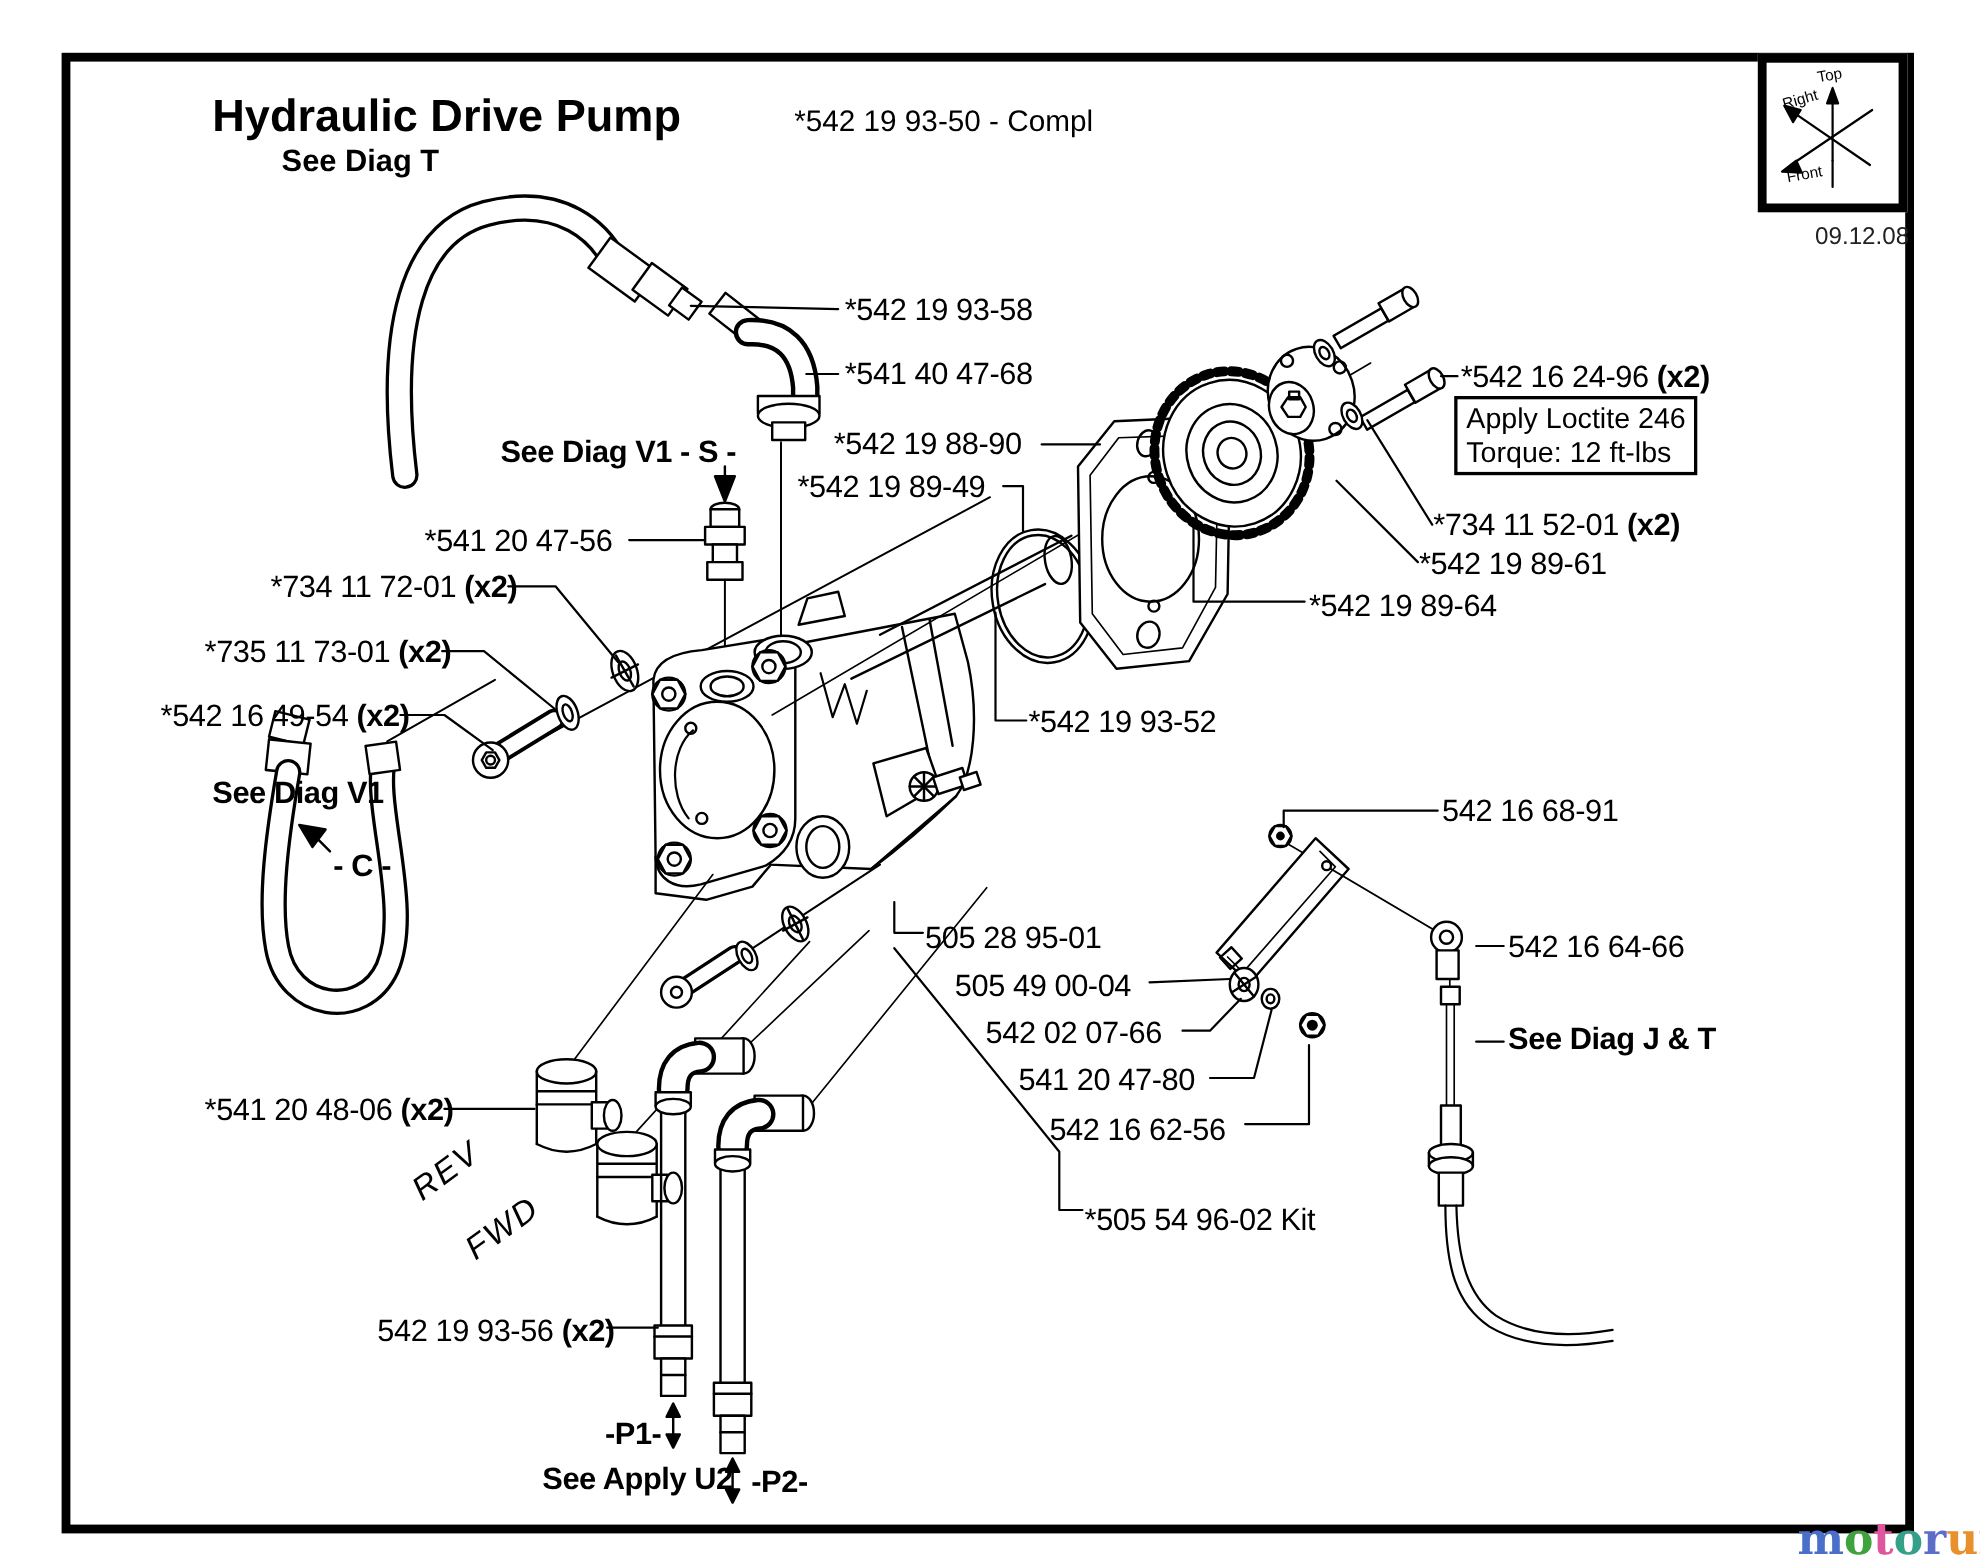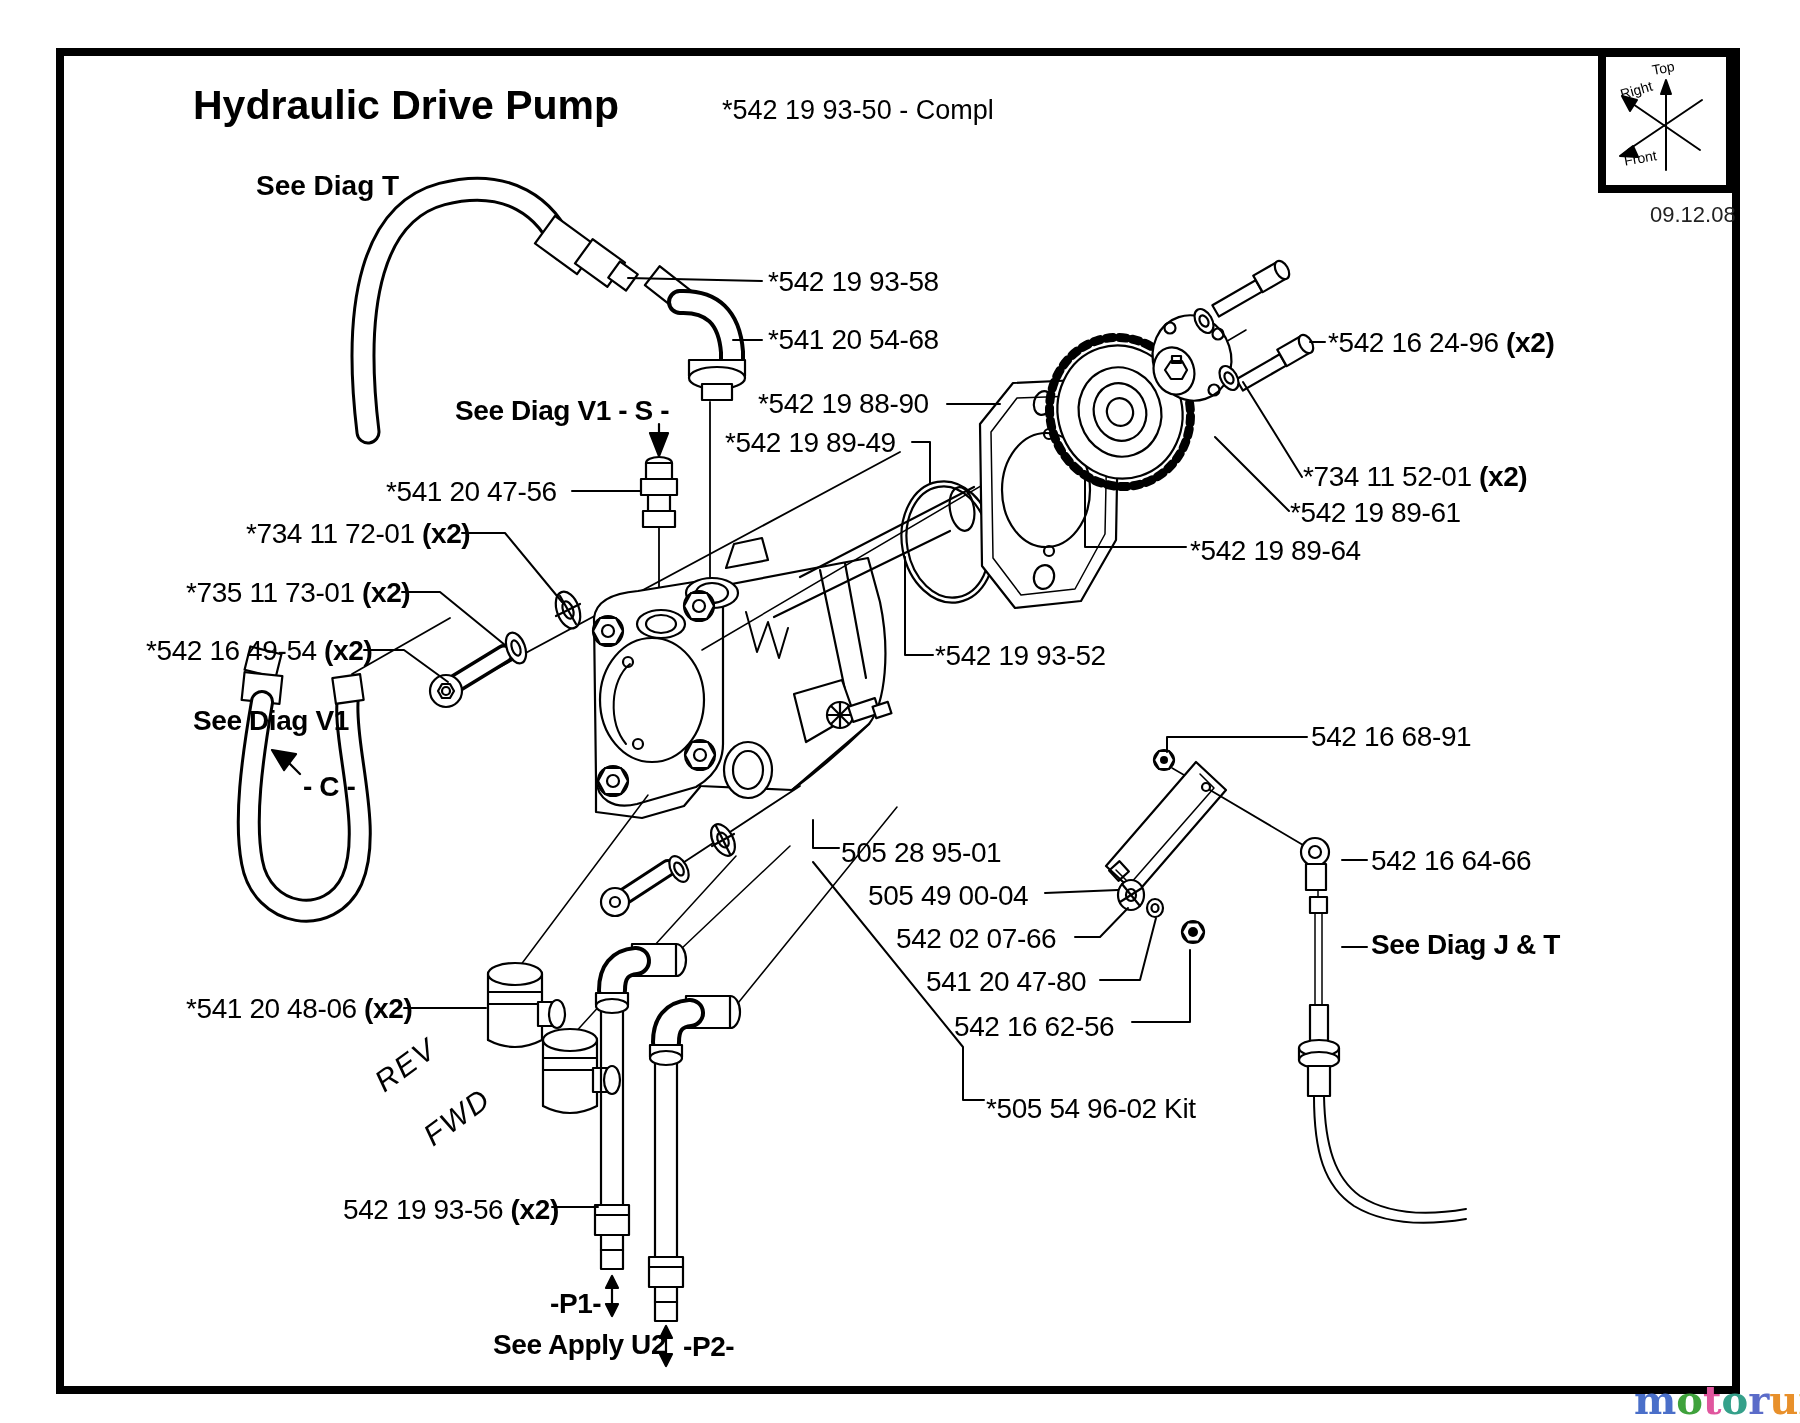--- a/index.html
+++ b/index.html
@@ -3,21 +3,21 @@
 <meta charset="utf-8">
 <style>
   html,body{margin:0;padding:0;background:#e8e8e8;}
   #page{position:relative;width:1800px;height:1423px;background:#ffffff;overflow:hidden;
         font-family:"Liberation Sans",sans-serif;color:#000;}
   #frame{position:absolute;left:56px;top:48px;width:1668px;height:1330px;border:8px solid #000;}
   #compassBox{position:absolute;left:1598px;top:49px;width:120px;height:128px;border:8px solid #000;background:#fff;}
   .hdr{position:absolute;white-space:nowrap;}
   #u1{left:84px;top:56px;font-size:100px;font-weight:bold;letter-spacing:-4px;}
   #title{left:193px;top:82px;font-size:41px;font-weight:bold;}
-  #subtitle{left:256px;top:130px;font-size:28px;font-weight:bold;margin-top:40px;}
+  #subtitle{left:256px;top:130px;font-size:28px;font-weight:bold;}
   #compl{left:722px;top:95px;font-size:27px;}
   #date{left:1626px;top:202px;font-size:22px;color:#222;margin-left:24px;}
   .pl{position:absolute;font-size:28px;letter-spacing:-0.4px;white-space:nowrap;z-index:3;text-align:right;}
   .pl b{font-weight:bold;}
   .bd{position:absolute;font-size:28px;font-weight:bold;letter-spacing:-0.4px;white-space:nowrap;z-index:3;}
   .dir{position:absolute;font-size:30px;font-style:italic;letter-spacing:2px;z-index:3;transform:rotate(-36deg);}
   .cmp{position:absolute;font-size:14px;z-index:4;white-space:nowrap;}
   #noteBox{position:absolute;left:1322px;top:360px;border:3px solid #000;padding:2px 8px;
            font-size:26px;line-height:31px;white-space:nowrap;z-index:3;background:#fff;}
   #art{position:absolute;left:0;top:0;z-index:1;}
@@ -333,23 +333,27 @@
   <div id="compassBox"></div>
   <div class="cmp" style="left:1652px;top:60px;transform:rotate(-10deg);">Top</div>
   <div class="cmp" style="left:1620px;top:82px;transform:rotate(-16deg);">Right</div>
   <div class="cmp" style="left:1624px;top:150px;transform:rotate(-10deg);">Front</div>
 
   <div class="hdr" id="title">Hydraulic Drive Pump</div>
   <div class="hdr" id="subtitle">See Diag T</div>
   <div class="hdr" id="compl">*542 19 93-50 - Compl</div>
   <div class="hdr" id="date">09.12.08</div>
 
+  <div id="noteBox">
+    <div>Apply Loctite 246</div>
+    <div>Torque: 12 ft-lbs</div>
+  </div>
 
   <div class="pl" style="left:768px;top:266px"><span>*542 19 93-58</span><b></b></div>
-  <div class="pl" style="left:768px;top:324px"><span>*541 20 54-68</span><b></b></div>
+  <div class="pl" style="left:768px;top:324px"><span>*541 40 47-68</span><b></b></div>
   <div class="pl" style="left:758px;top:388px"><span>*542 19 88-90</span><b></b></div>
   <div class="pl" style="left:725px;top:427px"><span>*542 19 89-49</span><b></b></div>
   <div class="pl" style="left:386px;top:476px"><span>*541 20 47-56</span><b></b></div>
   <div class="pl" style="left:246px;top:518px"><span>*734 11 72-01</span><b> (x2)</b></div>
   <div class="pl" style="left:186px;top:577px"><span>*735 11 73-01</span><b> (x2)</b></div>
   <div class="pl" style="left:146px;top:635px"><span>*542 16 49-54</span><b> (x2)</b></div>
   <div class="pl" style="left:1328px;top:327px"><span>*542 16 24-96</span><b> (x2)</b></div>
   <div class="pl" style="left:1303px;top:461px"><span>*734 11 52-01</span><b> (x2)</b></div>
   <div class="pl" style="left:1290px;top:497px"><span>*542 19 89-61</span><b></b></div>
   <div class="pl" style="left:1190px;top:535px"><span>*542 19 89-64</span><b></b></div>

